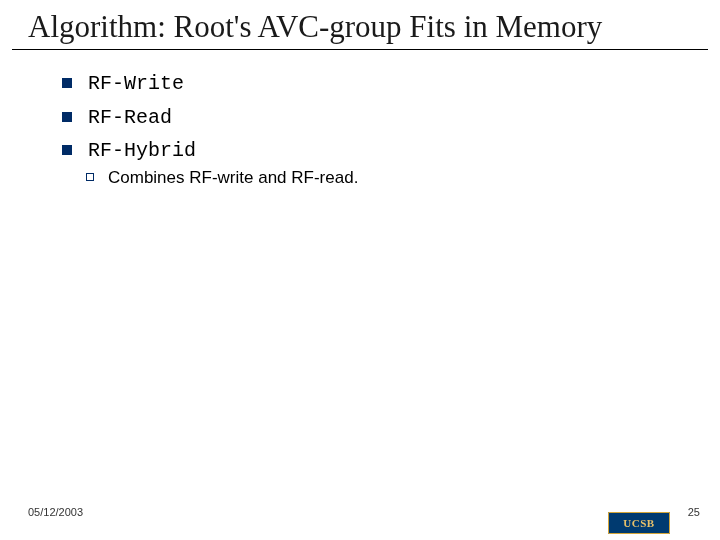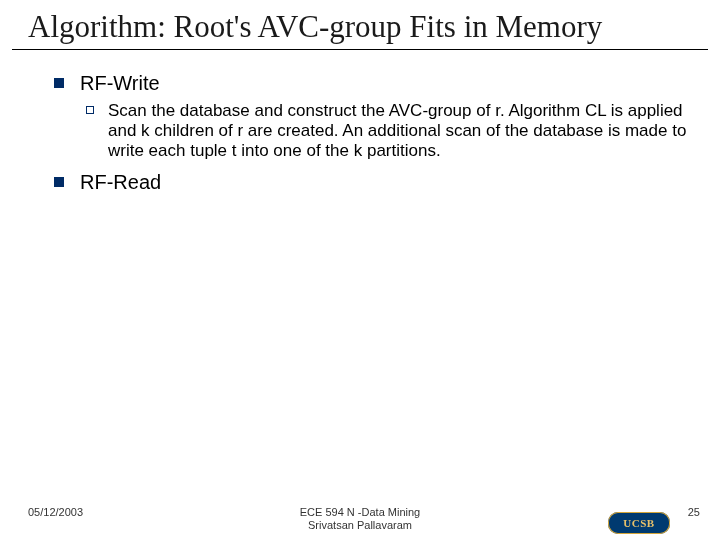--- a/index.html
+++ b/index.html
@@ -31,24 +31,25 @@
     border-top: 1.5px solid #000;
     margin: 2px 12px 0 12px;
   }
   .body {
     font-family: Arial, Helvetica, sans-serif;
     font-size: 18px;
     padding: 12px 30px 0 50px;
     line-height: 1.18;
   }
   .lvl1 {
-    margin: 10px 0 5px 4px;
+    margin: 10px 0 5px 12px;
     position: relative;
     padding-left: 26px;
     font-size: 20px;
+    font-family: Liberation Mono, monospace;
   }
   .lvl1::before {
     content: "";
     position: absolute;
     left: 0;
     top: 6px;
     width: 10px;
     height: 10px;
     background: #002b66;
   }
@@ -98,21 +99,21 @@
     bottom: 16px;
     margin-left: 12px;
   }
   .logo {
     position: absolute;
     right: 50px;
     bottom: 0;
     width: 62px;
     height: 22px;
     background: #003a70;
-    border-radius: 10px;
+    border-radius: 1px;
     display: flex;
     align-items: center;
     justify-content: center;
     box-shadow: 0 0 0 1px #d4a539 inset;
   }
   .logo-text {
     color: #e8c16a;
     font-family: Georgia, serif;
     font-weight: bold;
     font-size: 11px;
@@ -125,36 +126,35 @@
 <div class="slide">
 
   <div class="title">Algorithm: Root's AVC-group Fits in Memory</div>
   <hr class="title-rule">
 
   <div class="body">
 
     <div class="lvl1">
       <span>RF-Write</span>
     </div>
-    <div class="lvl2">
-      <span>Scan the database and construct the AVC-group of r. Algorithm CL is applied and k children of r are created.  An additional scan of the database is made to write each tuple t into one of the k partitions.</span>
-    </div>
 
     <div class="lvl1">
       <span>RF-Read</span>
     </div>
 
+    <div class="lvl1">
+      <span>RF-Hybrid</span>
+    </div>
+    <div class="lvl2">
+      <span>Combines RF-write and RF-read.</span>
+    </div>
 
   </div>
 
   <div class="footer">
     <div class="foot-date">05/12/2003</div>
-    <div class="foot-center">
-      <span>ECE 594 N -Data Mining</span><br>
-      <span>Srivatsan Pallavaram</span>
-    </div>
     <div class="logo">
       <span class="logo-text">UCSB</span>
     </div>
     <div class="foot-page">25</div>
   </div>
 
 </div>
 
 </body></html>

